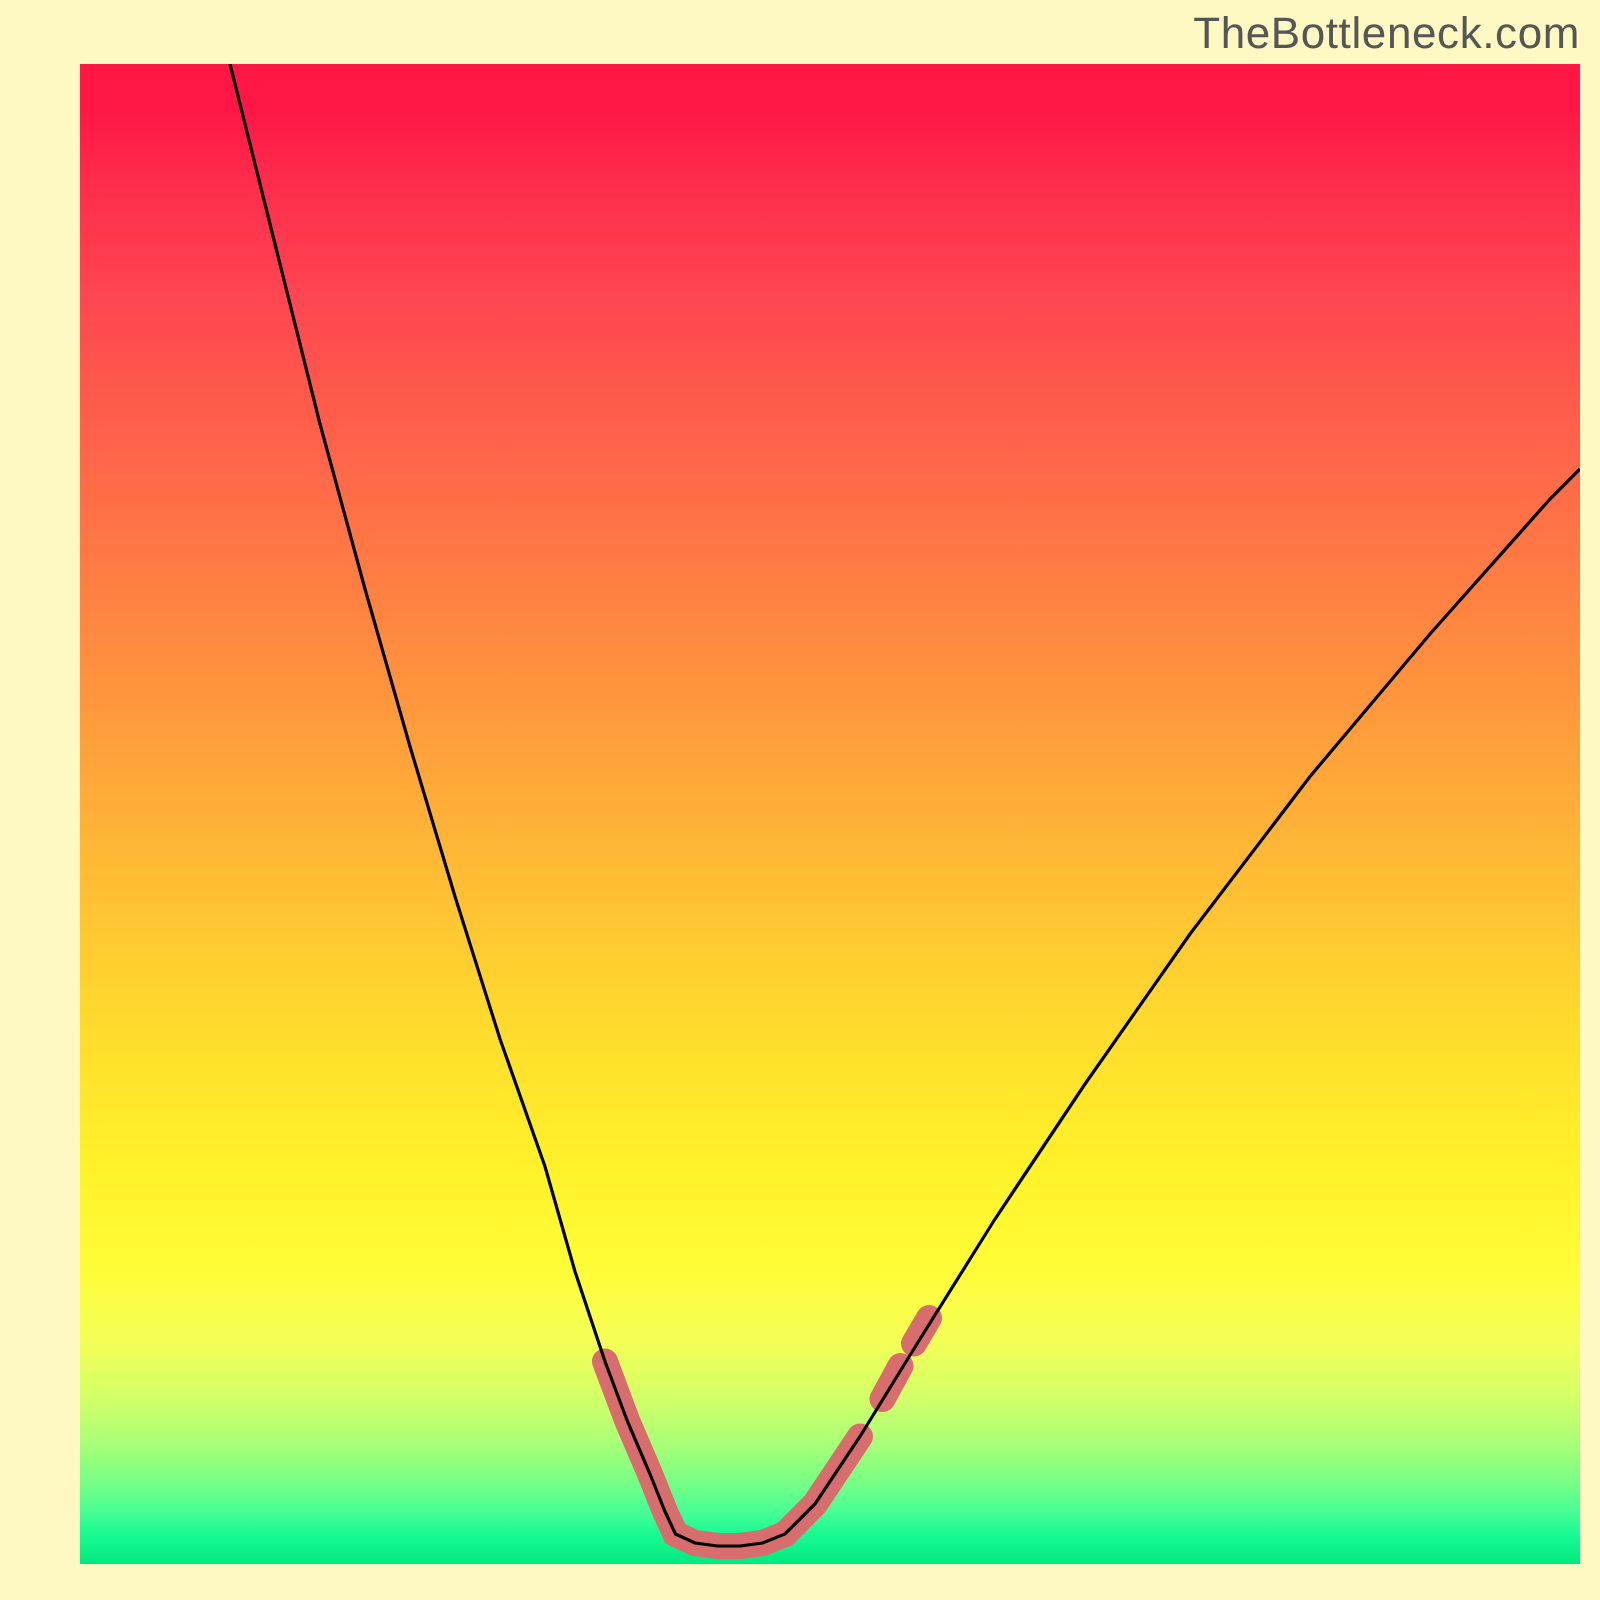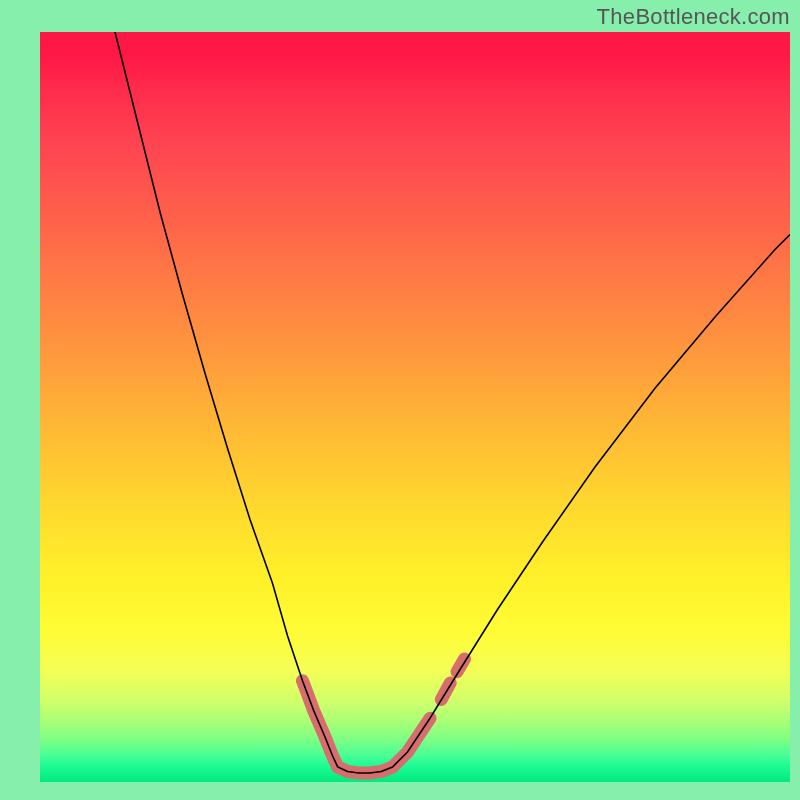--- a/index.html
+++ b/index.html
@@ -9,21 +9,21 @@
     height: 800px;
     background: #000000;
     overflow: hidden;
     font-family: Arial, Helvetica, sans-serif;
   }
 
   .outer {
     position: relative;
     width: 800px;
     height: 800px;
-    background: #86efac;
+    background: #fef9c3;
   }
 
   .watermark {
     position: absolute;
     top: 4px;
     right: 10px;
     font-size: 22px;
     font-weight: 500;
     color: #565656;
     letter-spacing: 0.3px;

